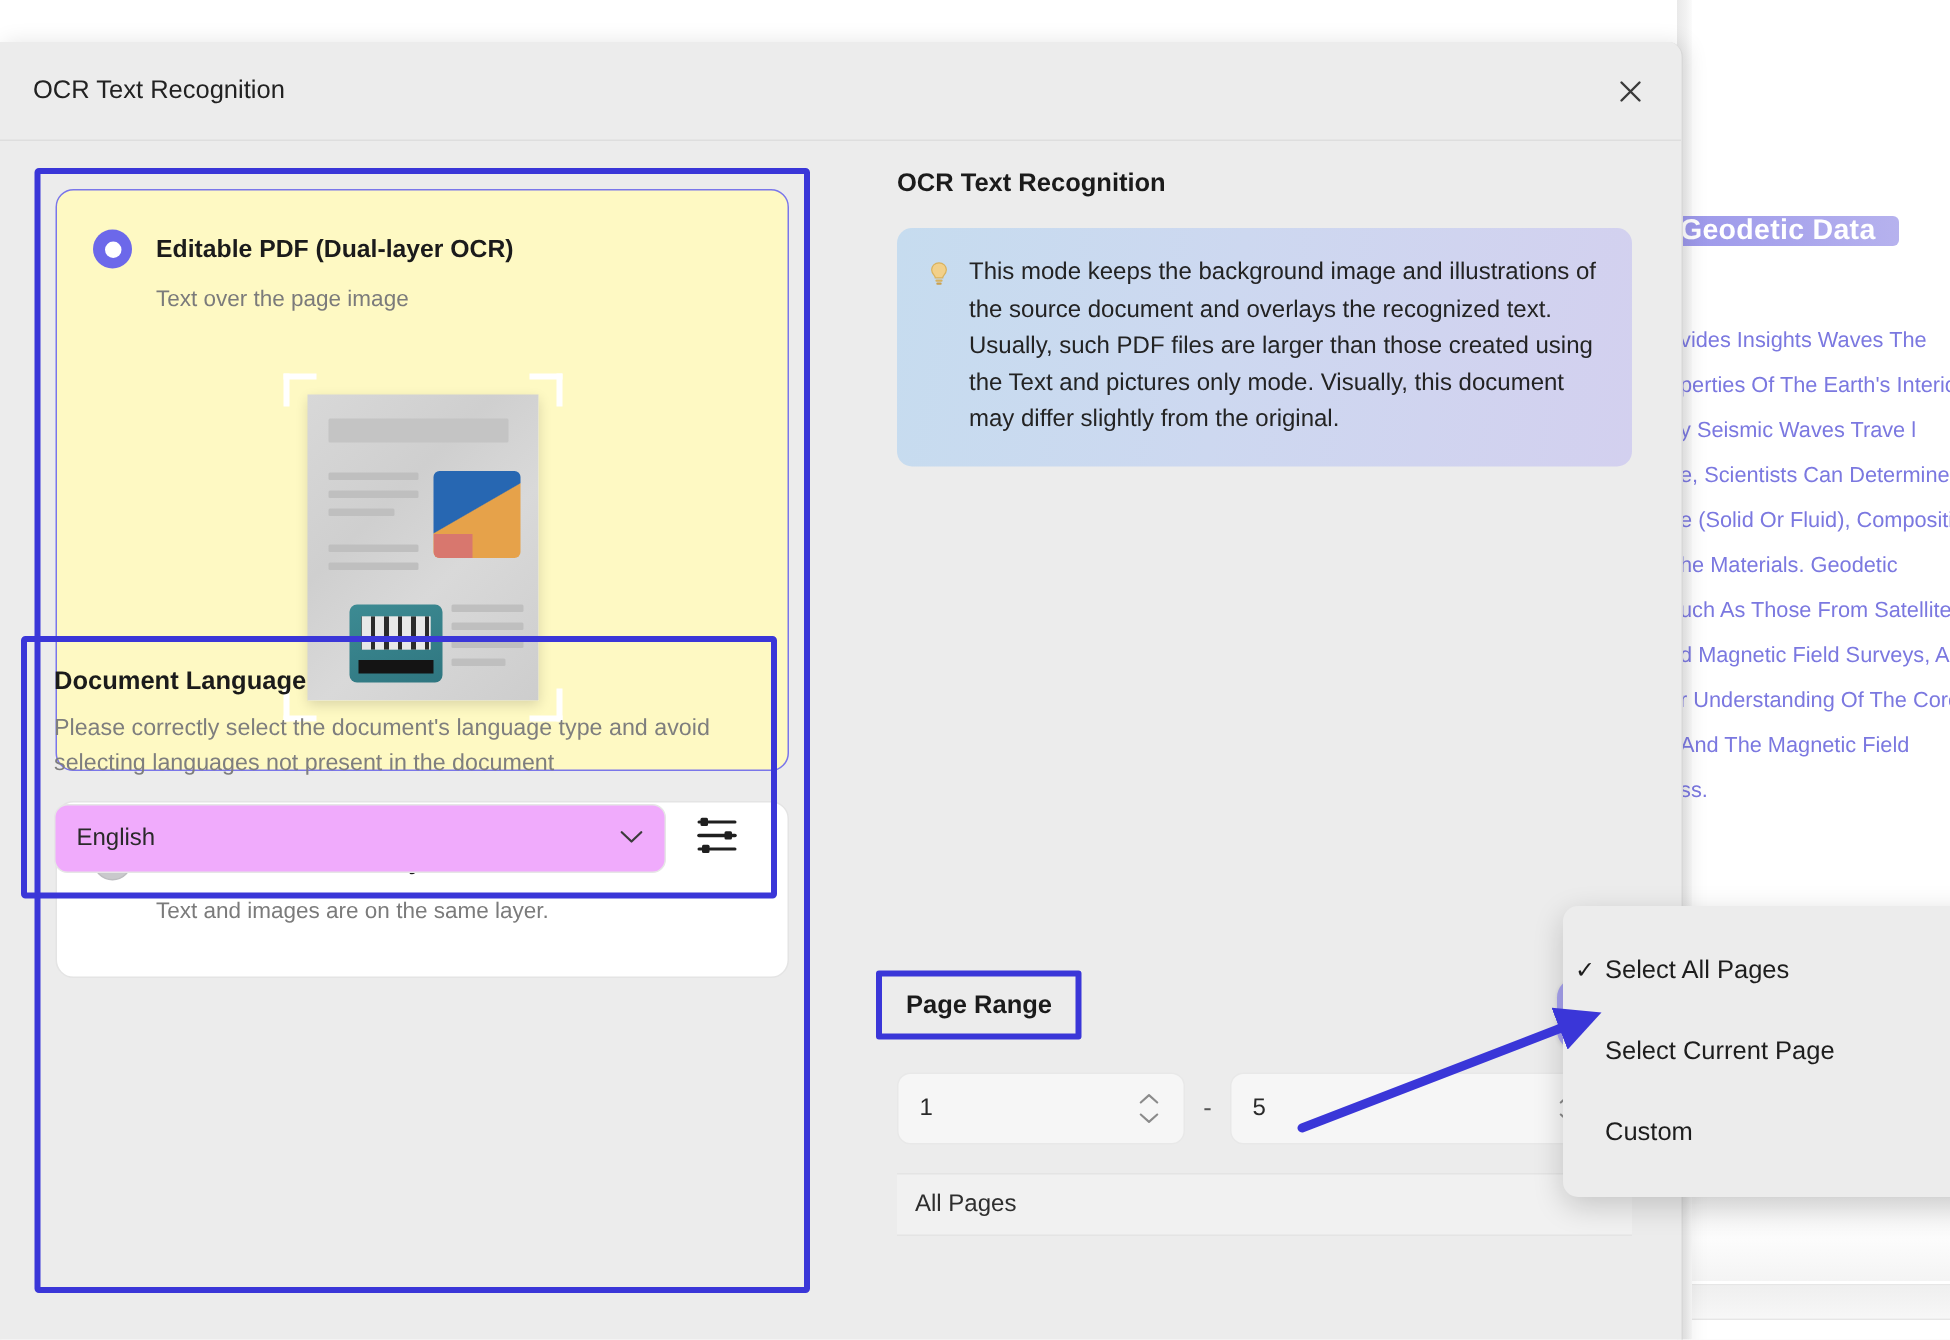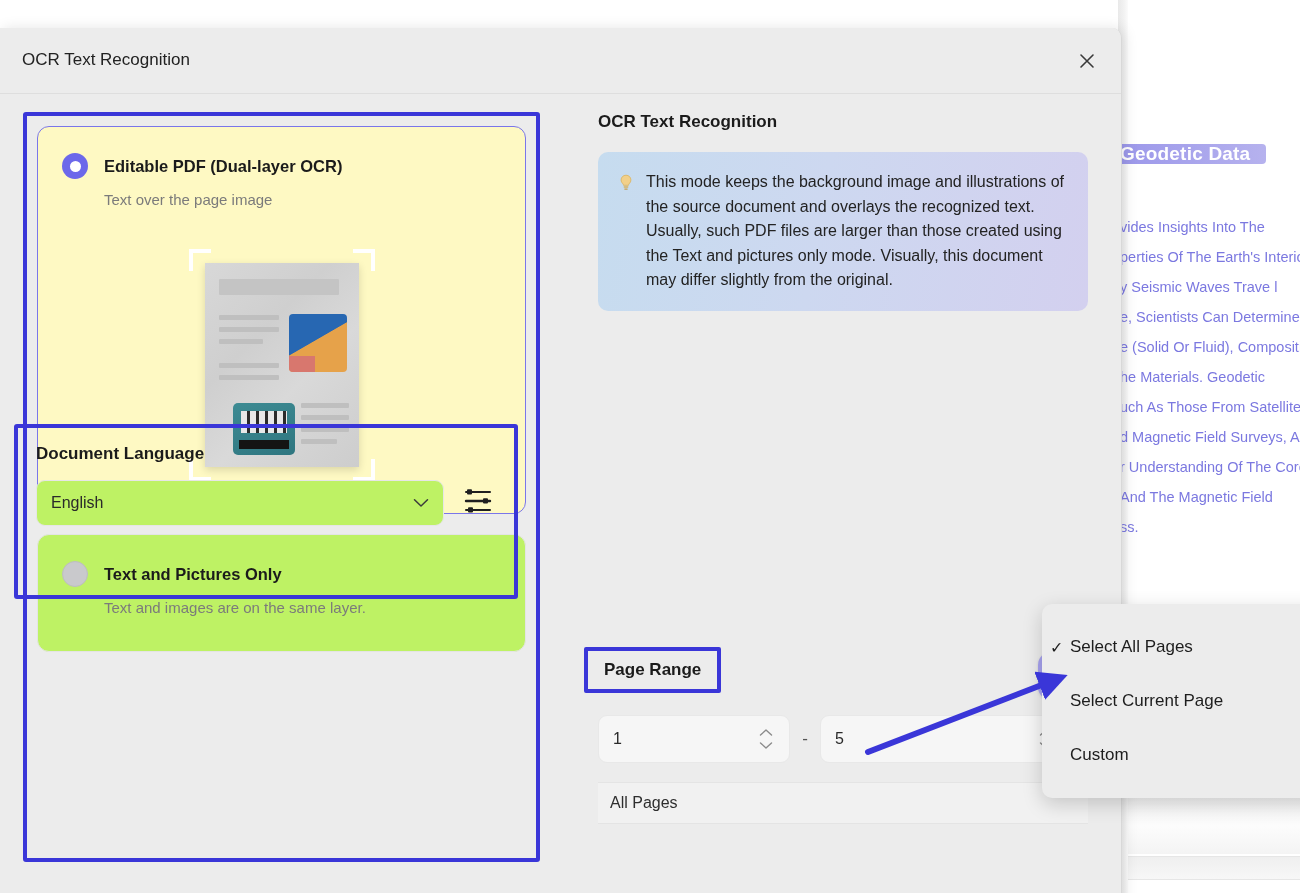--- a/index.html
+++ b/index.html
@@ -77,21 +77,21 @@
 
   
   .left-col {
     position: absolute; left: 23px; top: 18px;
     width: 517px; height: 750px;
     border: 4px solid #3a36d8; border-radius: 3px;
     padding: 10px;
   }
   .mode-card {
     position: relative;
-    background: #bef264;
+    background: #ffffff;
     border: 1px solid #e4e4e4;
     border-radius: 12px;
   }
   .mode-card.selected {
     border: 1px solid #7a76ea;
     background: #fef9c3;
     height: 388px;
   }
   .mode-card.plain { height: 118px; margin-top: 20px; }
   .mode-head { display: flex; align-items: center; padding: 26px 0 0 24px; }
@@ -155,21 +155,21 @@
   .bulb { flex: 0 0 16px; margin-top: 4px; }
   .info-text { font-size: 16px; line-height: 24.5px; color: #232323; }
 
   .lang-box {
     position: absolute; left: 14px; top: 330px; width: 504px; height: 175px;
     border: 4px solid #3a36d8; border-radius: 3px; padding: 16px 18px;
   }
   .lang-desc { margin-top: 10px; font-size: 15.5px; line-height: 23px; color: #7e7e7e; }
   .lang-row { margin-top: 16px; display: flex; align-items: center; gap: 20px; }
   .select {
-    position: relative; width: 408px; height: 46px; background: #bef264;
+    position: relative; width: 408px; height: 46px; background: #f0abfc;
     border: 1px solid #e6e6e6; border-radius: 9px;
     display: flex; align-items: center; padding: 0 14px;
     font-size: 16px; color: #2a2a2a; cursor: pointer;
   }
   .select .chev { position: absolute; right: 14px; top: 50%; transform: translateY(-50%); }
   .slider-icon { cursor: pointer; }
 
   .range-label-box {
     position: absolute; left: 584px; top: 553px;
     border: 4px solid #3a36d8; border-radius: 2px;
@@ -229,21 +229,21 @@
 </style>
 </head>
 <body>
 
 <div id="root">
 
   <div class="bg-doc">
     <div class="bg-doc-strip-left"></div>
     <div class="bg-heading">Geodetic Data</div>
     <div class="bg-lines">
-      <div class="bg-line">vides Insights Into The</div>
+      <div class="bg-line">vides Insights Waves The</div>
       <div class="bg-line">perties Of The Earth's Interio</div>
       <div class="bg-line">y Seismic Waves Trave  l</div>
       <div class="bg-line">e, Scientists Can Determine</div>
       <div class="bg-line">e (Solid Or Fluid), Compositi</div>
       <div class="bg-line">he Materials. Geodetic</div>
       <div class="bg-line">uch As Those From Satellite</div>
       <div class="bg-line">d Magnetic Field Surveys, Al</div>
       <div class="bg-line">r Understanding Of The Core</div>
       <div class="bg-line">And The Magnetic Field</div>
       <div class="bg-line">ss.</div>
@@ -319,20 +319,21 @@
               <rect x="5.6" y="12.3" width="4.8" height="1.5" rx=".7" fill="#d9b25e"></rect>
               <rect x="6.2" y="14.4" width="3.6" height="1.4" rx=".7" fill="#c9a04f"></rect>
             </svg>
           </span>
           <div class="info-text">This mode keeps the background image and illustrations of the source document and overlays the recognized text. Usually, such PDF files are larger than those created using the Text and pictures only mode. Visually, this document may differ slightly from the original.</div>
         </div>
       </div>
 
       <div class="lang-box">
         <div class="section-title">Document Language</div>
+        <div class="lang-desc">Please correctly select the document's language type and avoid selecting languages not present in the document</div>
         <div class="lang-row">
           <div class="select">
             <span>English</span>
             <span class="chev">
               <svg width="16" height="10" viewBox="0 0 16 10">
                 <path d="M1.5 1.8 L8 8 L14.5 1.8" stroke="#3b3b3b" stroke-width="1.5" fill="none" stroke-linecap="round" stroke-linejoin="round"></path>
               </svg>
             </span>
           </div>
           <span class="slider-icon">

